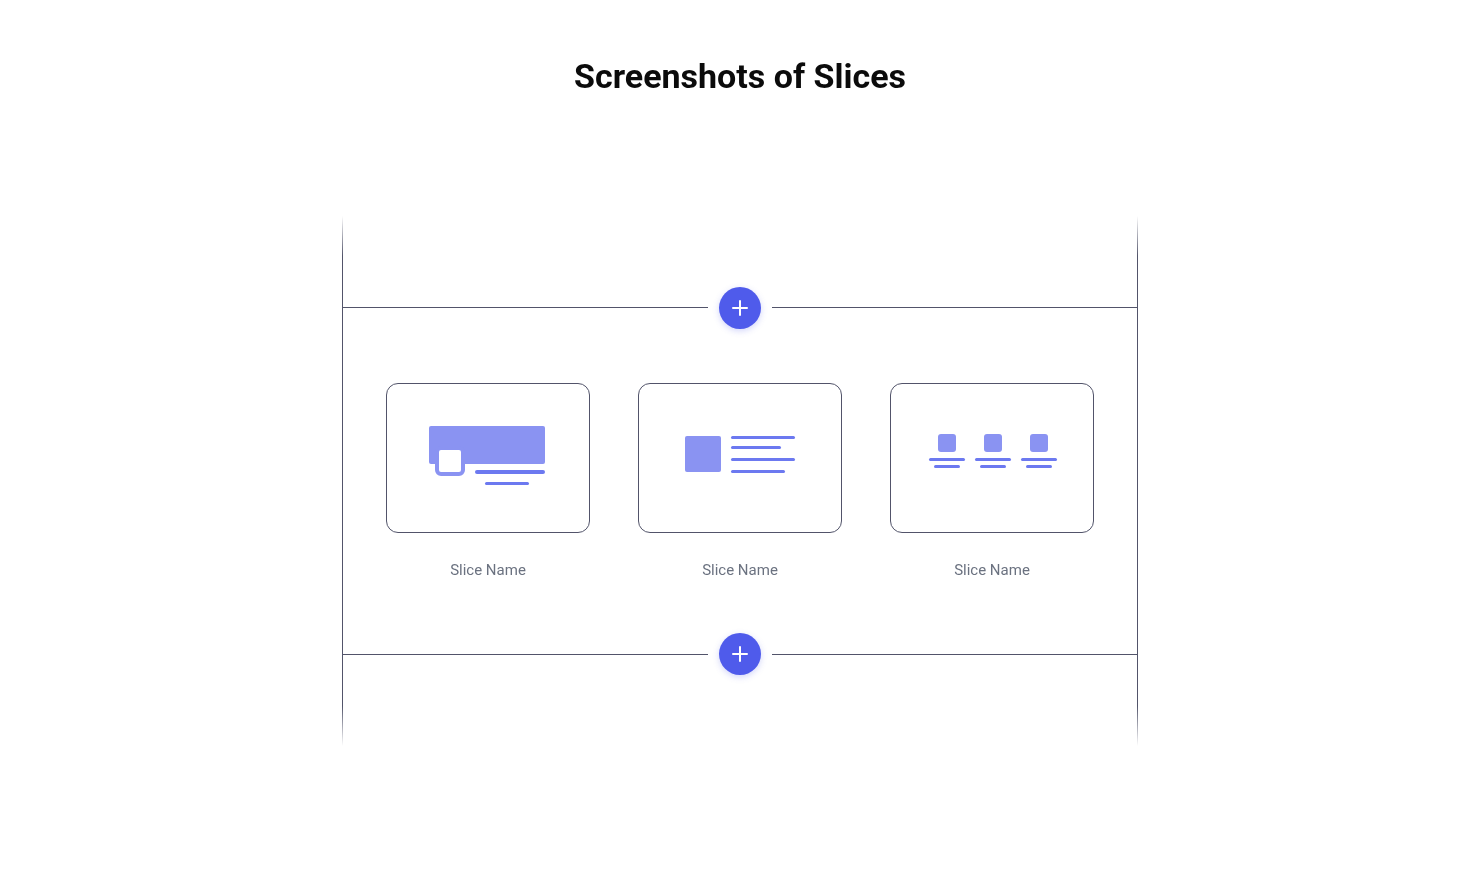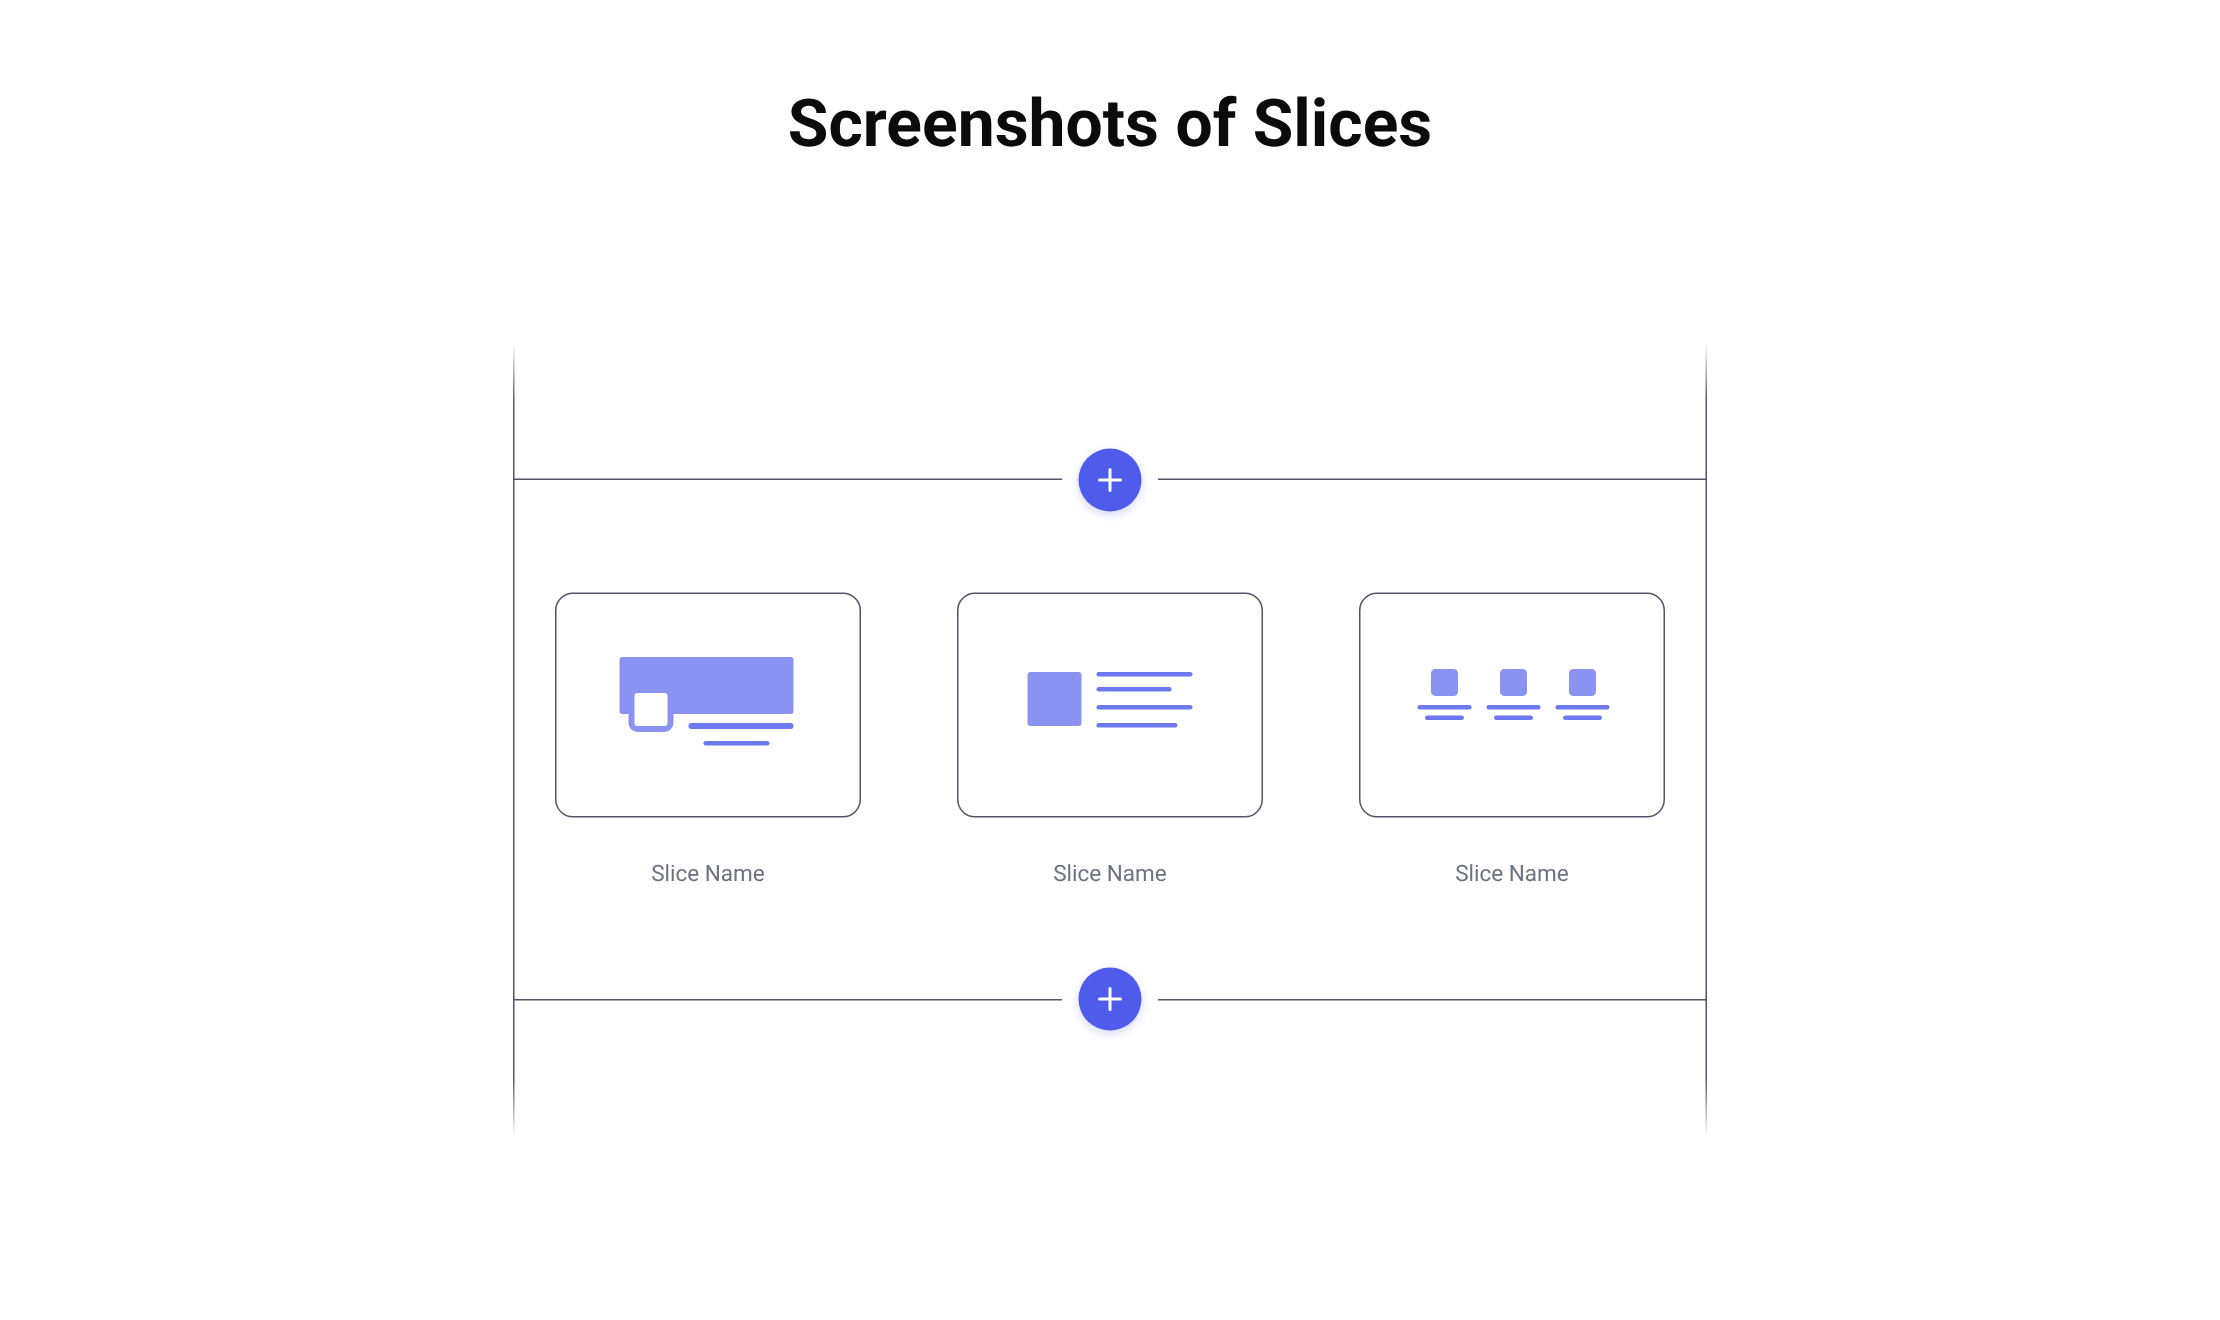--- a/index.html
+++ b/index.html
@@ -6,21 +6,21 @@
     body {
       width: 1480px;
       height: 880px;
       background: #ffffff;
       font-family: -apple-system, BlinkMacSystemFont, 'Segoe UI', Roboto, Helvetica, Arial, sans-serif;
       display: flex;
       flex-direction: column;
       align-items: center;
     }
     .page-title {
-      font-size: 44px;
+      font-size: 34px;
       font-weight: 700;
       color: #0b0b0b;
       margin-top: 56px;
       text-align: center;
     }
     .diagram-wrap {
       position: relative;
       margin-top: 120px;
       width: 796px;
       height: 530px;
@@ -60,21 +60,21 @@
     .middle-band {
       position: absolute;
       left: 0; right: 0;
       top: 92px;
       bottom: 92px;
       border-left: 1px solid #52546a;
       border-right: 1px solid #52546a;
       display: flex;
       align-items: center;
       justify-content: center;
-      gap: 64px;
+      gap: 48px;
     }
 
     .plus-btn {
       position: absolute;
       left: 50%;
       width: 42px;
       height: 42px;
       border-radius: 50%;
       background: #4F5BEB;
       transform: translate(-50%, -50%);

